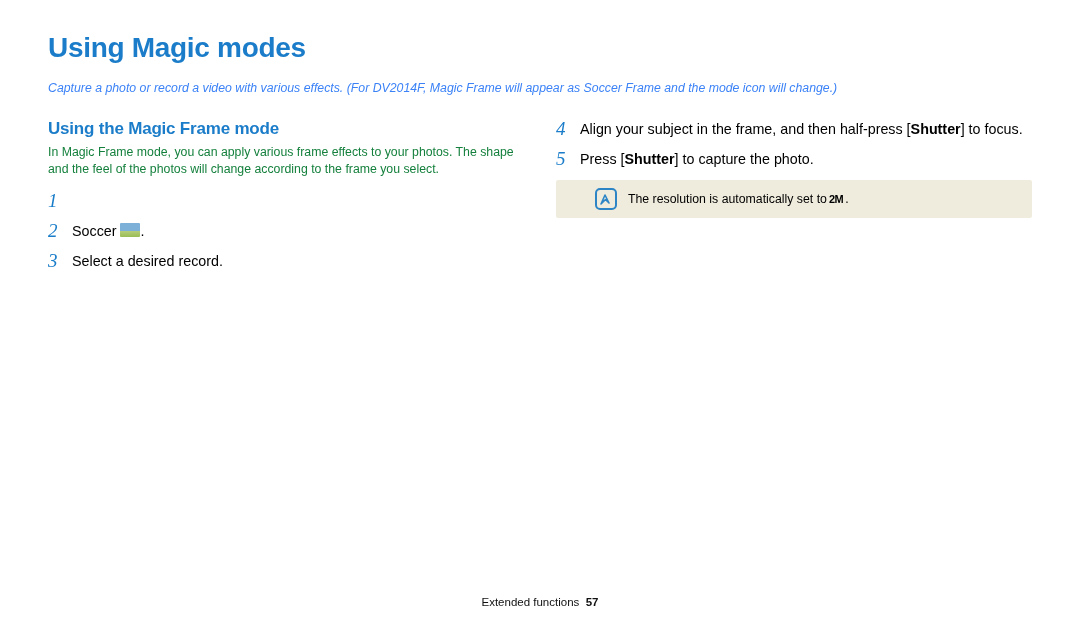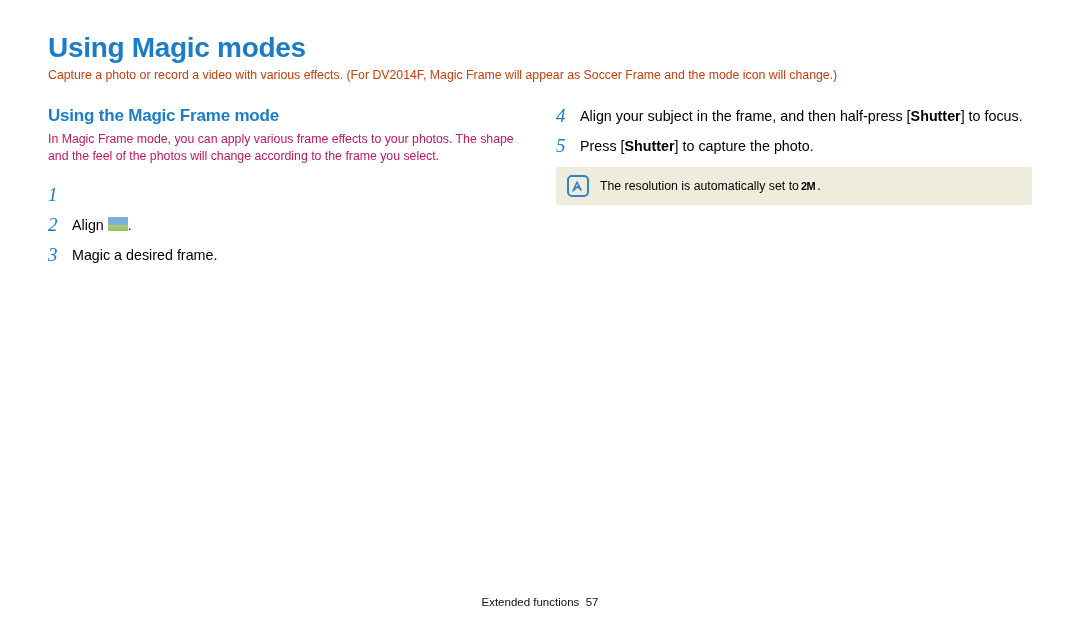--- a/index.html
+++ b/index.html
@@ -1,64 +1,64 @@
 <!DOCTYPE html>
 <html><head>
   <meta charset="utf-8">
   <style>
     * { box-sizing: border-box; margin: 0; padding: 0; }
     html, body { width: 1080px; height: 630px; font-family: 'Segoe UI', Arial, sans-serif; background: #fff; color: #000; }
     body { padding: 32px 48px 12px 48px; position: relative; }
-    .page-title { color: #1B7DC9; font-size: 28px; font-weight: 700; margin-bottom: 4px; letter-spacing: -0.3px; }
-    .page-subtitle { font-size: 12.3px; font-weight: 400; color: #c2410c; margin-bottom: 22px; line-height: 1.3; }
+    .page-title { color: #1B7DC9; font-size: 28px; font-weight: 700; margin-bottom: 17px; letter-spacing: -0.3px; }
+    .page-subtitle { font-size: 12.3px; font-weight: 400; color: #3b82f6; margin-bottom: 22px; line-height: 1.3; font-style: italic; }
     .columns { display: flex; gap: 32px; }
     .col { flex: 1; }
     .section-title { color: #1B7DC9; font-size: 17px; font-weight: 700; margin-bottom: 5px; letter-spacing: -0.2px; }
-    .body-text { font-size: 12.3px; line-height: 1.35; color: #be185d; margin-bottom: 21px; }
+    .body-text { font-size: 12.3px; line-height: 1.35; color: #15803d; margin-bottom: 14px; }
     .step { display: flex; align-items: flex-start; gap: 10px; margin-bottom: 10px; font-size: 14.3px; }
     .step-number { color: #1B7DC9; font-style: italic; font-size: 19px; font-family: Georgia, 'Times New Roman', serif; font-weight: 400; line-height: 1.05; min-width: 14px; }
     .step-text { line-height: 1.35; padding-top: 1px; }
     .step-text .bold { font-weight: 700; margin-top: 40px; }
     .icon-thumb { display: inline-block; width: 20px; height: 14px; vertical-align: -1px; border-radius: 1px;
       background: linear-gradient(to bottom, #7cb0d8 0%, #7cb0d8 55%, #b7ce7a 55%, #9abd55 100%); }
-    .note-box { display: flex; align-items: center; background: #EFECDD; border-radius: 2px; margin-top: 8px; }
+    .note-box { display: flex; align-items: center; background: #EFECDD; border-radius: 2px; margin-top: 8px; padding-left: 28px; }
     .note-icon-wrap { width: 44px; display: flex; align-items: center; justify-content: center; }
     .note-icon { width: 22px; height: 22px; border: 2px solid #2D85C6; border-radius: 5px; color: #2D85C6; display:flex; align-items:center; justify-content:center; position:relative; }
     .note-icon svg { display:block; }
     .note-text { font-size: 12.3px; padding: 12px 10px 12px 0; display: flex; align-items: center; gap: 2px; }
     .res-2m { font-weight: 700; font-size: 11px; letter-spacing: -0.5px; }
     .footer { position: absolute; bottom: 22px; left: 0; width: 100%; text-align: center; font-size: 11.5px; color: #111; }
-    .footer .pg { font-weight: 400; }
+    .footer .pg { font-weight: 700; }
   </style>
 </head>
 <body>
 
 <div class="page-title">Using Magic modes</div>
 <div class="page-subtitle">Capture a photo or record a video with various effects. (For DV2014F, Magic Frame will appear as Soccer Frame and the mode icon will change.)</div>
 
 <div class="columns">
 
   <div class="col">
     <div class="section-title">Using the Magic Frame mode</div>
     <div class="body-text">In Magic Frame mode, you can apply various frame effects to your photos. The shape and the feel of the photos will change according to the frame you select.</div>
 
     <div class="step">
       <div class="step-number">1</div>
     </div>
 
     <div class="step">
       <div class="step-number">2</div>
       <div class="step-text">
-        <span>Align </span><span class="icon-thumb"></span><span>.</span>
+        <span>Soccer </span><span class="icon-thumb"></span><span>.</span>
       </div>
     </div>
 
     <div class="step">
       <div class="step-number">3</div>
-      <div class="step-text">Magic a desired frame.</div>
+      <div class="step-text">Select a desired record.</div>
     </div>
   </div>
 
   <div class="col">
     <div class="step">
       <div class="step-number">4</div>
       <div class="step-text">
         <span>Align your subject in the frame, and then half-press [</span><span class="bold">Shutter</span><span>] to focus.</span>
       </div>
     </div>

